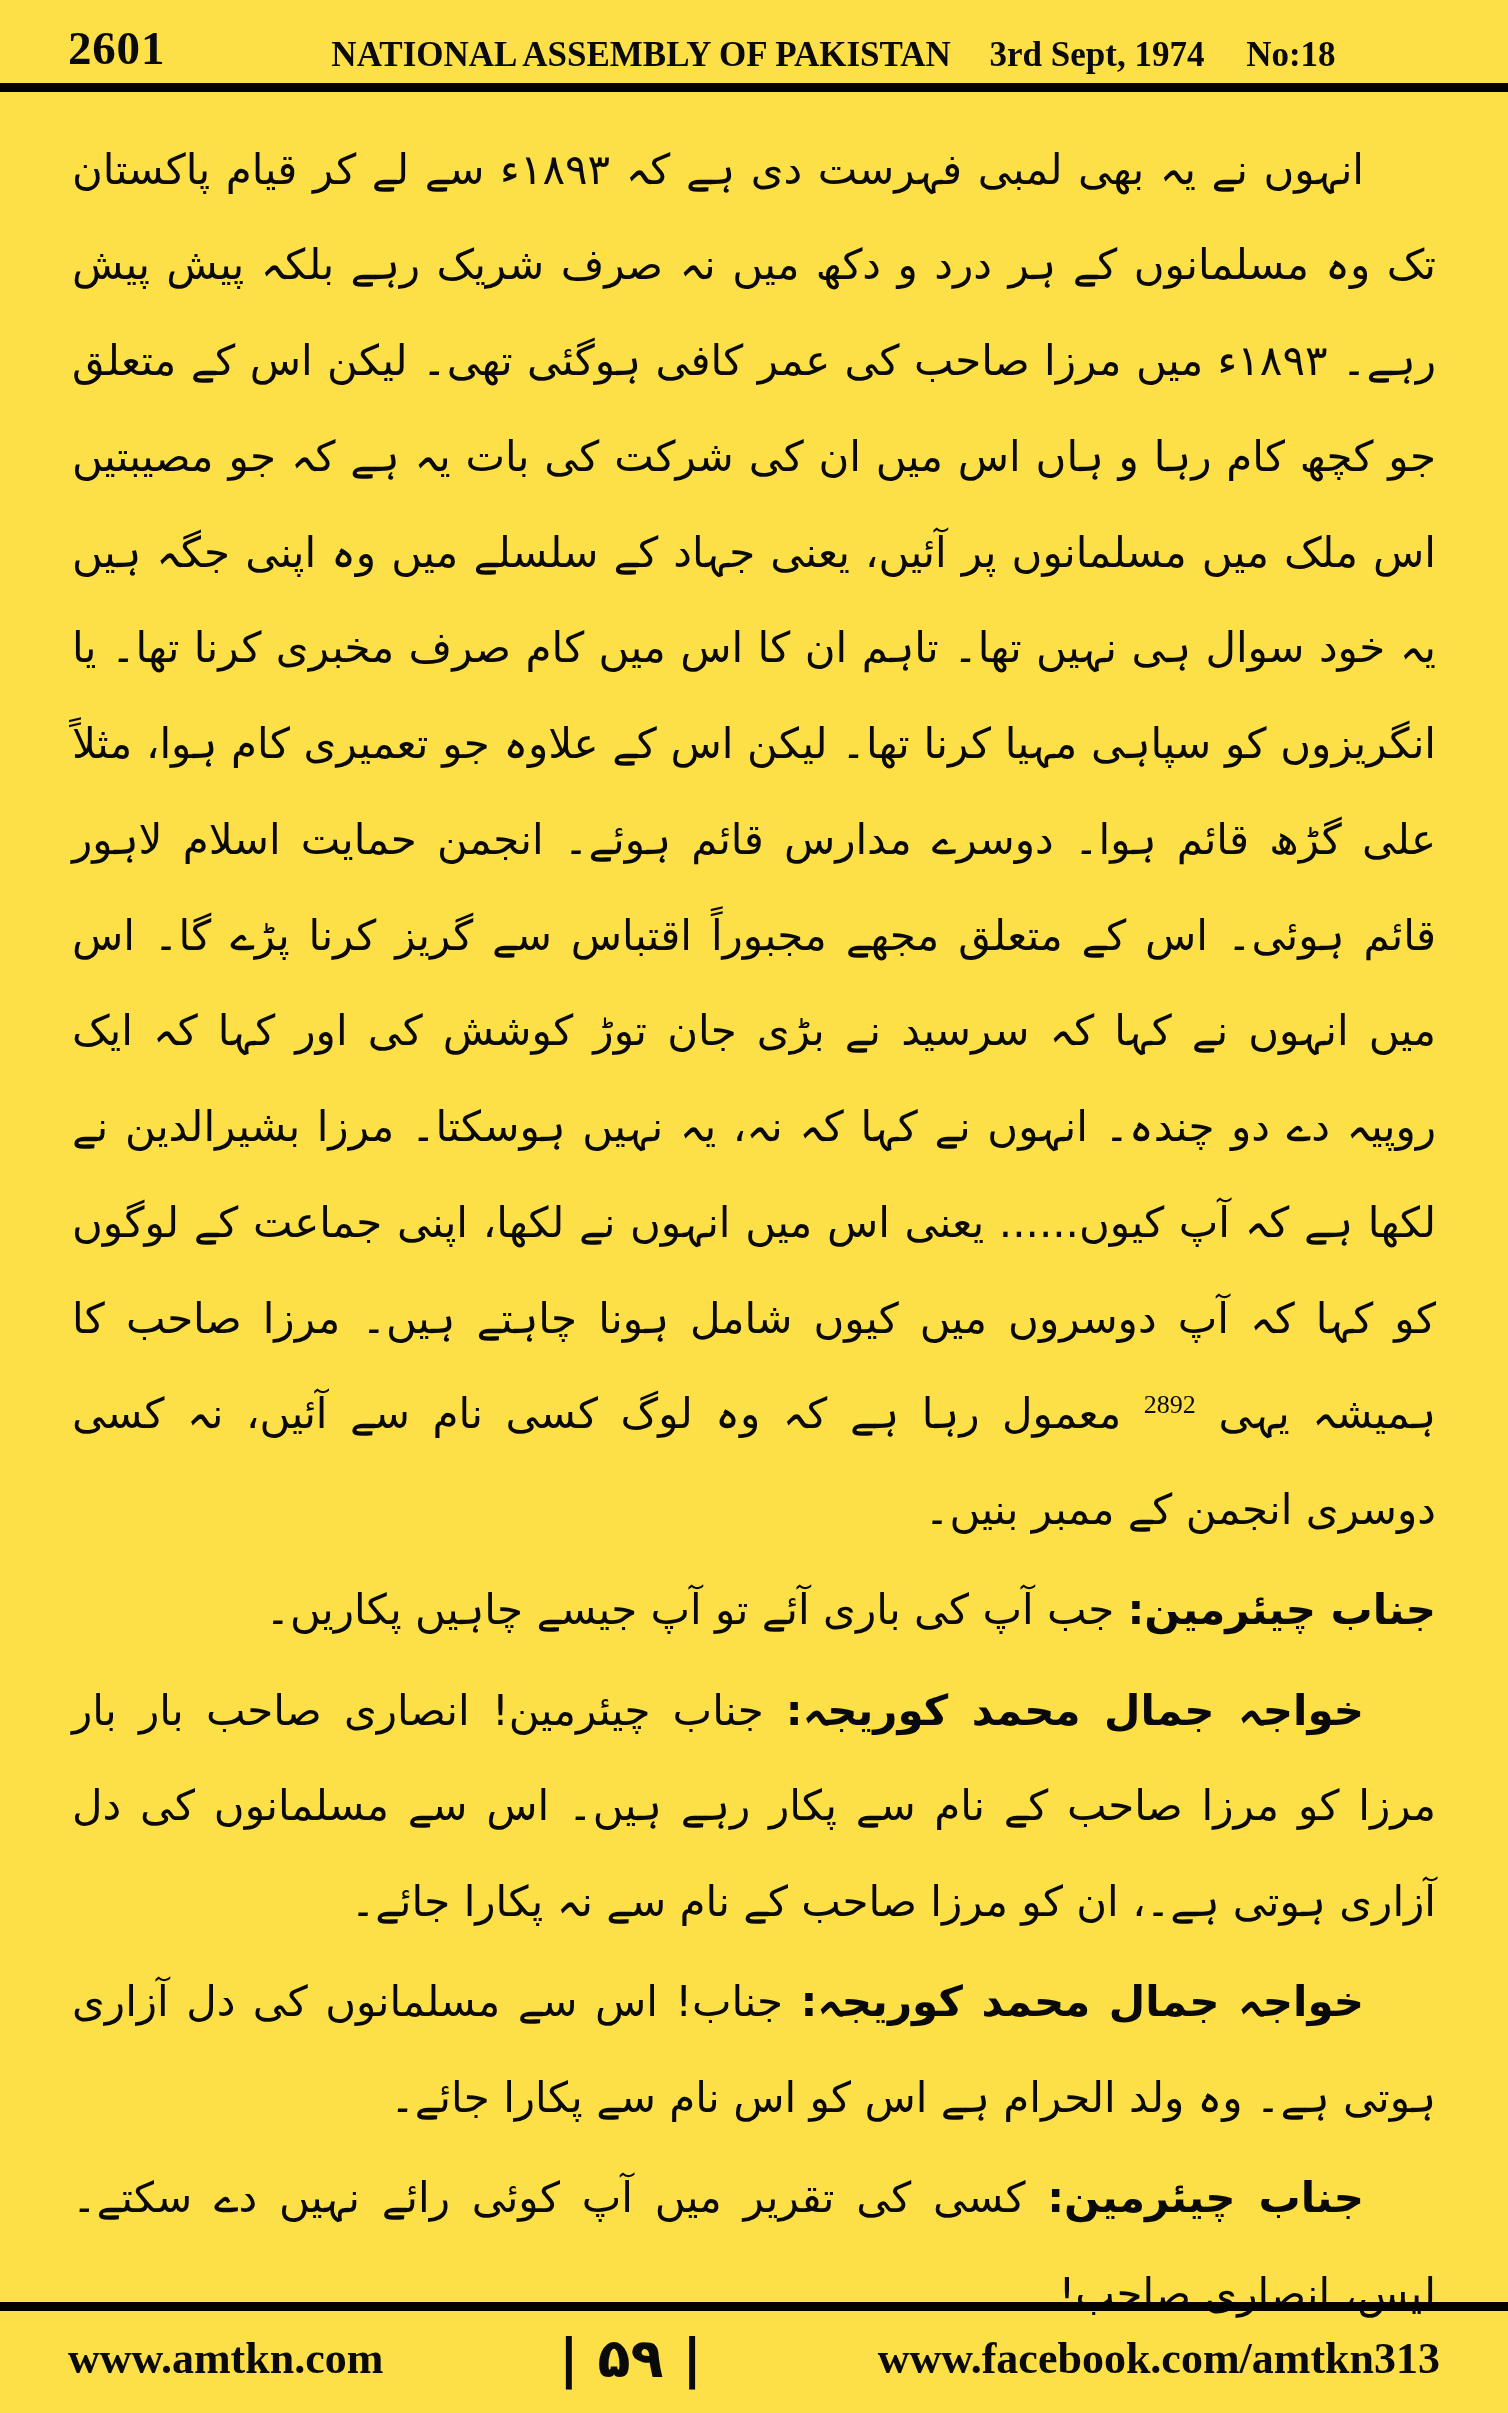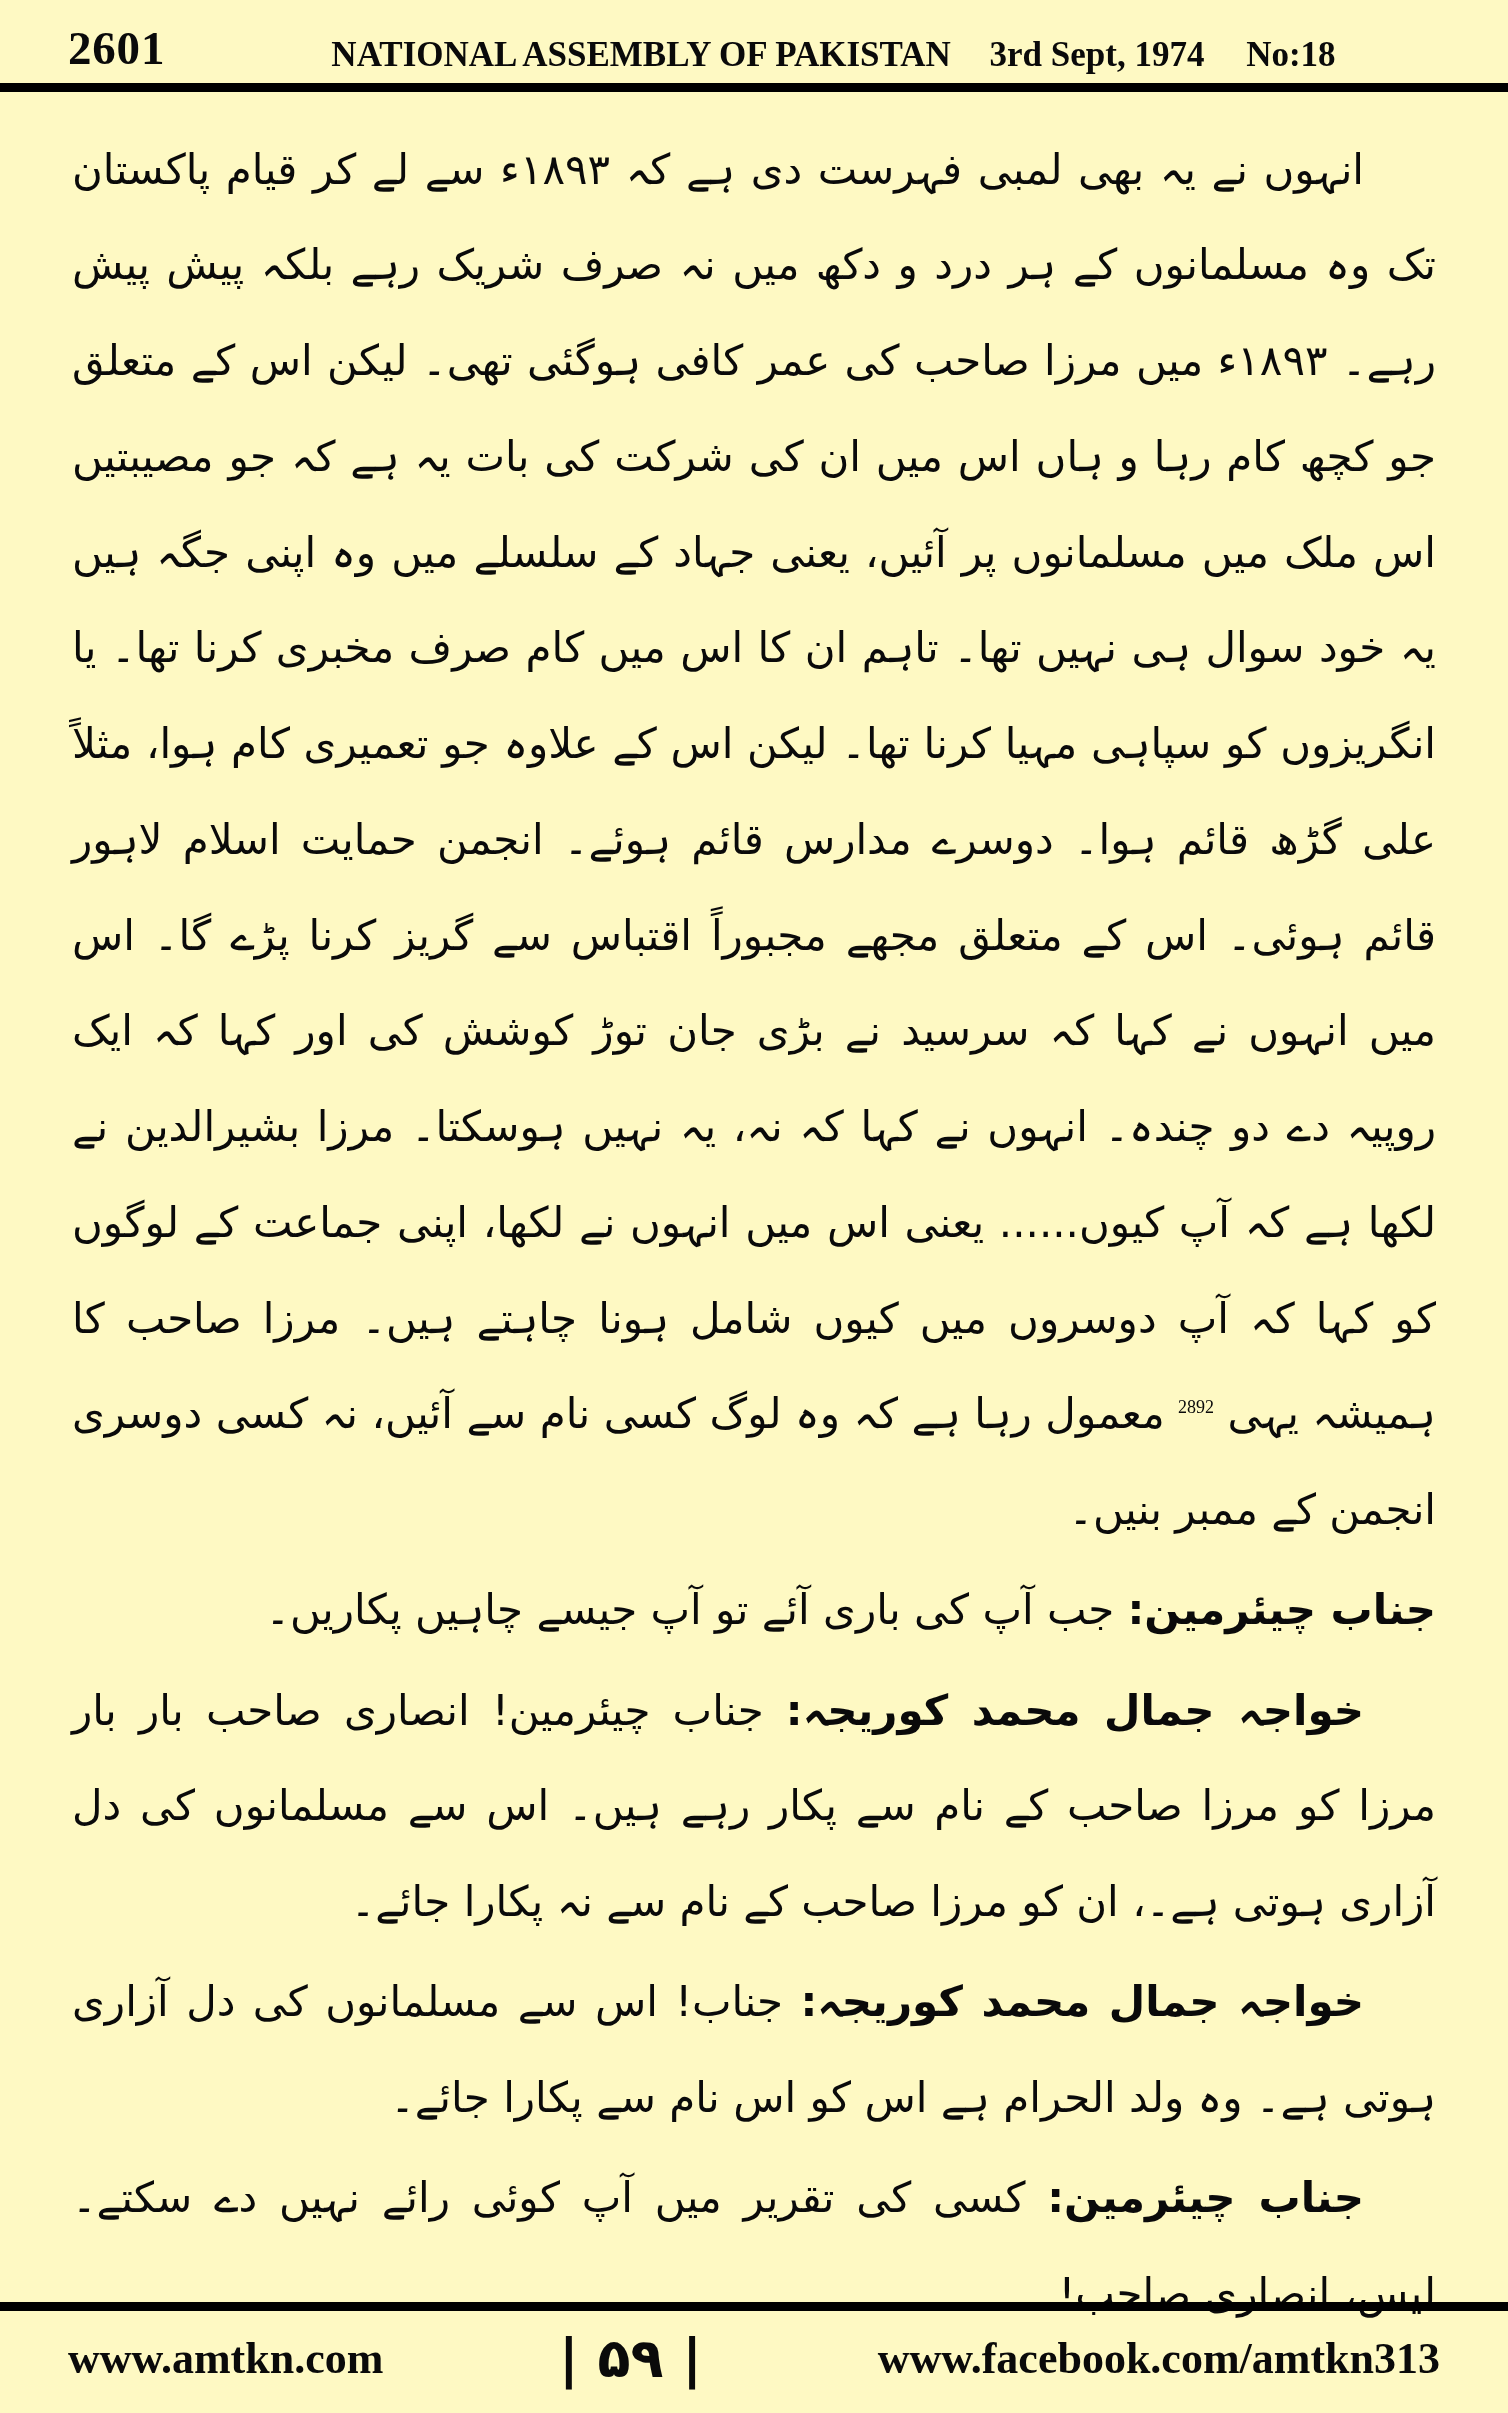--- a/index.html
+++ b/index.html
@@ -1,21 +1,21 @@
 <!DOCTYPE html>
 <html lang="ur" style="font-size:12px"><head>
 <meta charset="utf-8">
 <style>
   html, body { margin: 0; padding: 0; background: #6b6b6b; }
   .page {
     position: relative;
     width: 1508px;
     height: 2413px;
     margin: 0 auto;
-    background: #fef9c3;
+    background: #fde047;
     box-sizing: border-box;
     overflow: hidden;
     font-family: "DejaVu Sans", sans-serif;
     color: #0a0a0a;
   }
   
   .header {
     display: flex;
     align-items: flex-end;
     padding: 21px 68px 7.5px 68px;
@@ -42,21 +42,21 @@
     direction: rtl;
     padding: 30px 72px 0 72px;
     font-size: 42px;
     line-height: 2.28;
     text-align: justify;
   }
   .para { margin: 0 0 4.5px 0; text-indent: 72px; }
   .para.noindent { text-indent: 0; }
   .speaker { font-weight: bold; }
   .ref {
-    font-size: 18px;
+    font-size: 26px;
     vertical-align: super;
     line-height: 0;
     font-family: "Liberation Serif", serif;
   }
   .heading {
     text-align: center;
     font-size: 57px;
     font-weight: bold;
     margin: 35px 0 29px 0;
     text-indent: 0;

